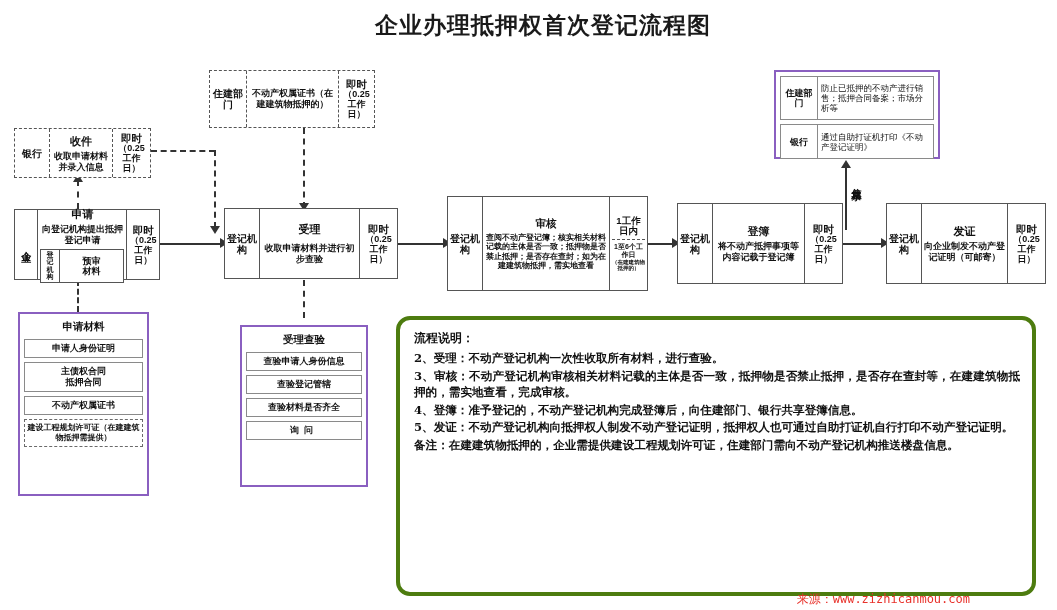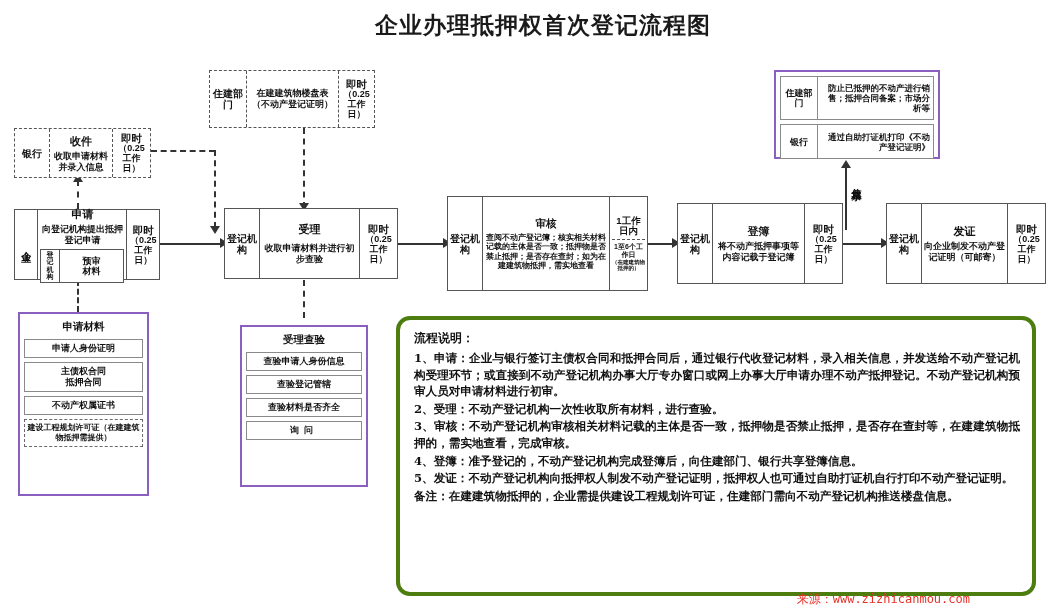--- a/index.html
+++ b/index.html
@@ -69,21 +69,21 @@
   .pshare{border:2px solid #8a5fc0;background:#fff;padding:4px;}
   .pshare .prow{display:flex;border:1px solid #8a8a8a;background:#fff;}
   .pshare .prow + .prow{margin-top:4px;}
   .pshare .pact{
     width:32px;display:flex;align-items:center;justify-content:center;
     font-size:9px;font-weight:bold;text-align:center;line-height:10px;
     border-right:1px solid #8a8a8a;padding:2px;
   }
   .pshare .ptxt{
     flex:1;display:flex;align-items:center;justify-content:center;
-    font-size:8.5px;font-weight:bold;line-height:10px;text-align:right;padding:3px 3px;
+    font-size:8.5px;font-weight:normal;line-height:10px;text-align:left;padding:3px 3px;
   }
 
   
   .timesplit{display:flex;flex-direction:column;align-items:center;justify-content:center;
     width:38px;padding:1px;}
   .timesplit .t1{font-size:9.5px;font-weight:bold;line-height:10px;text-align:center;}
   .timesplit .sep{border-top:1px dashed #555;width:100%;margin:3px 0;}
   .timesplit .t2{font-size:7px;font-weight:bold;line-height:8px;text-align:center;}
   .timesplit .t2 .sm{font-size:5.5px;line-height:6.5px;display:block;}
 
@@ -196,21 +196,21 @@
       <span>主债权合同</span><br>
       <span>抵押合同</span>
     </div>
     <div class="pitem">不动产权属证书</div>
     <div class="pitem dashed last">建设工程规划许可证（在建建筑物抵押需提供）</div>
   </div>
 
   <div class="abs node dashed" style="left:209px;top:70px;width:166px;height:58px;">
     <div class="cell actor" style="width:36px;">住建部门</div>
     <div class="cell body">
-      <div class="ds">在建建筑物楼盘表（不动产登记证明）</div>
+      <div class="ds">不动产权属证书（在建建筑物抵押的）</div>
     </div>
     <div class="cell time" style="width:36px;">
       <div class="big">即时</div>
       <div>（0.25工作日）</div>
     </div>
   </div>
 
   <div class="abs node" style="left:224px;top:208px;width:174px;height:71px;">
     <div class="cell actor">登记机构</div>
     <div class="cell body">
@@ -277,21 +277,20 @@
       <div class="ptxt">防止已抵押的不动产进行销售；抵押合同备案；市场分析等</div>
     </div>
     <div class="prow" style="height:33px;">
       <div class="pact">银行</div>
       <div class="ptxt">通过自助打证机打印《不动产登记证明》</div>
     </div>
   </div>
 
   <div class="abs explain" style="left:396px;top:316px;width:640px;height:280px;">
     <div class="etitle">流程说明：</div>
-    <p>1、申请：企业与银行签订主债权合同和抵押合同后，通过银行代收登记材料，录入相关信息，并发送给不动产登记机构受理环节；或直接到不动产登记机构办事大厅专办窗口或网上办事大厅申请办理不动产抵押登记。不动产登记机构预审人员对申请材料进行初审。</p>
     <p>2、受理：不动产登记机构一次性收取所有材料，进行查验。</p>
     <p>3、审核：不动产登记机构审核相关材料记载的主体是否一致，抵押物是否禁止抵押，是否存在查封等，在建建筑物抵押的，需实地查看，完成审核。</p>
     <p>4、登簿：准予登记的，不动产登记机构完成登簿后，向住建部门、银行共享登簿信息。</p>
     <p>5、发证：不动产登记机构向抵押权人制发不动产登记证明，抵押权人也可通过自助打证机自行打印不动产登记证明。</p>
     <p>备注：在建建筑物抵押的，企业需提供建设工程规划许可证，住建部门需向不动产登记机构推送楼盘信息。</p>
   </div>
 
   <div class="watermark">
     <span class="src">来源：</span><span>www.zizhicanmou.com</span>
   </div>

